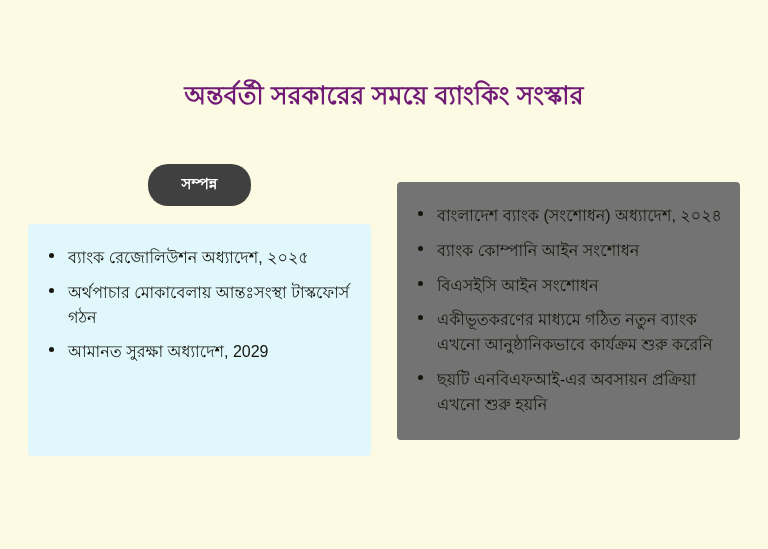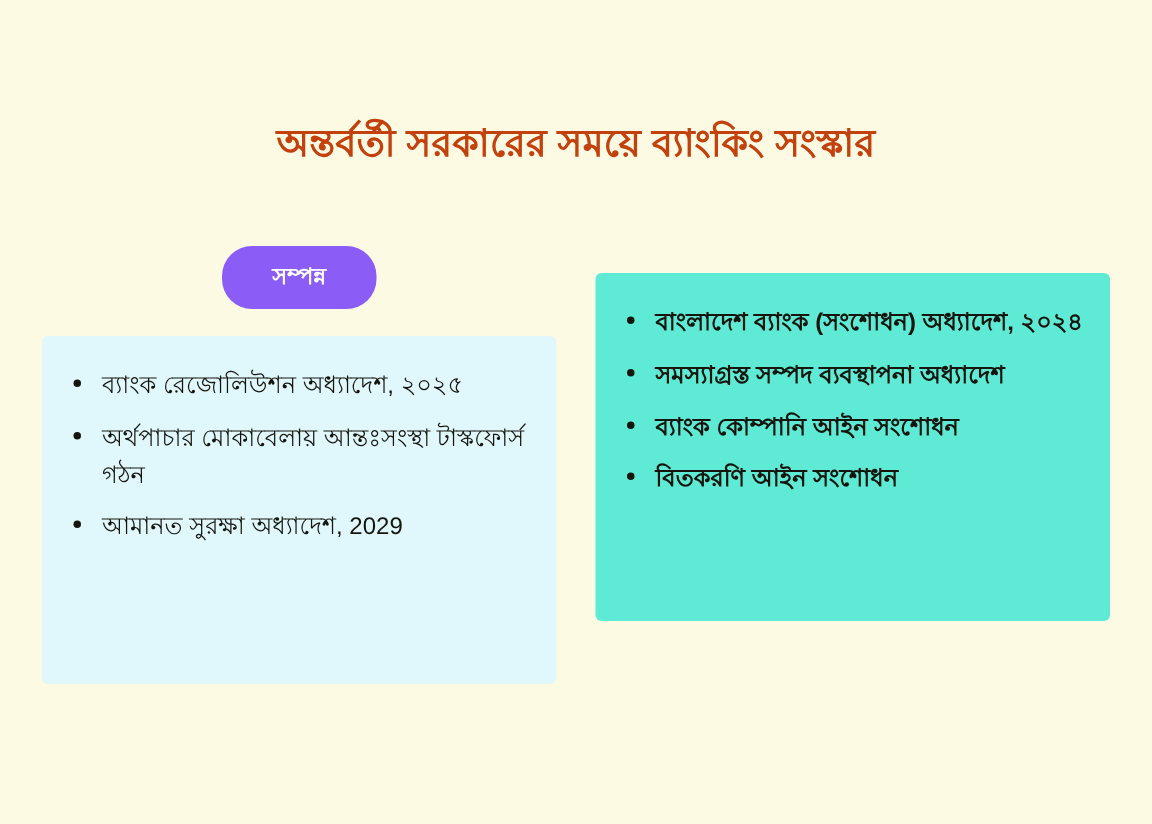--- a/index.html
+++ b/index.html
@@ -20,64 +20,63 @@
     box-sizing: border-box;
   }
   .title {
     position: absolute;
     top: 76px;
     left: 0;
     width: 768px;
     text-align: center;
     font-size: 25px;
     font-weight: bold;
-    color: #c2410c;
+    color: #701a75;
     letter-spacing: 0.2px;
   }
   .columns {
     position: absolute;
     top: 164px;
     left: 28px;
     width: 712px;
     display: flex;
     flex-direction: row;
     gap: 26px;
   }
   .column {
     width: 343px;
     display: flex;
     flex-direction: column;
     align-items: center;
   }
   .pill {
     display: inline-block;
-    background: #8b5cf6;
+    background: #404040;
     color: #ffffff;
     font-size: 15px;
     font-weight: bold;
     padding: 8px 34px 9px 34px;
     border-radius: 20px;
     text-align: center;
     white-space: nowrap;
   }
   .card {
     margin-top: 18px;
     width: 343px;
     box-sizing: border-box;
     border-radius: 4px;
     padding: 22px 18px 22px 14px;
   }
   .card-left {
     background: #e0f7fb;
     min-height: 232px;
   }
   .card-right {
-    background: #5eead4;
+    background: #737373;
     min-height: 232px;
-    font-weight: bold;
   }
   ul.items {
     list-style: none;
     margin: 0;
     padding: 0;
   }
   ul.items li {
     position: relative;
     padding-left: 26px;
     margin-bottom: 10px;
@@ -129,28 +128,32 @@
 
     <div class="column">
       <div class="card card-right">
         <ul class="items">
           <li>
             <span class="bullet"></span>
             <span>বাংলাদেশ ব্যাংক (সংশোধন) অধ্যাদেশ, ২০২৪</span>
           </li>
           <li>
             <span class="bullet"></span>
-            <span>সমস্যাগ্রস্ত সম্পদ ব্যবস্থাপনা অধ্যাদেশ</span>
-          </li>
-          <li>
-            <span class="bullet"></span>
             <span>ব্যাংক কোম্পানি আইন সংশোধন</span>
           </li>
           <li>
             <span class="bullet"></span>
-            <span>বিতকরণি আইন সংশোধন</span>
+            <span>বিএসইসি আইন সংশোধন</span>
+          </li>
+          <li>
+            <span class="bullet"></span>
+            <span>একীভূতকরণের মাধ্যমে গঠিত নতুন ব্যাংক এখনো আনুষ্ঠানিকভাবে কার্যক্রম শুরু করেনি</span>
+          </li>
+          <li>
+            <span class="bullet"></span>
+            <span>ছয়টি এনবিএফআই-এর অবসায়ন প্রক্রিয়া এখনো শুরু হয়নি</span>
           </li>
         </ul>
       </div>
     </div>
 
   </div>
 </div>
 
 </body></html>

